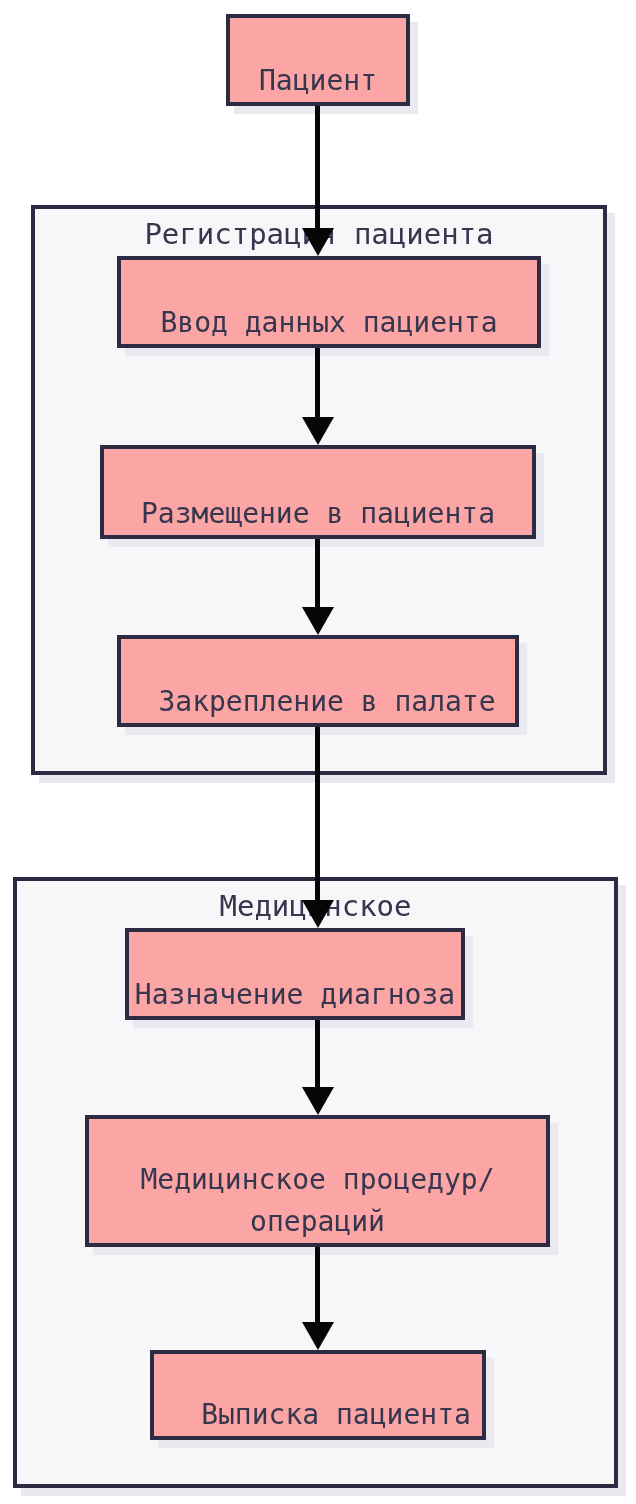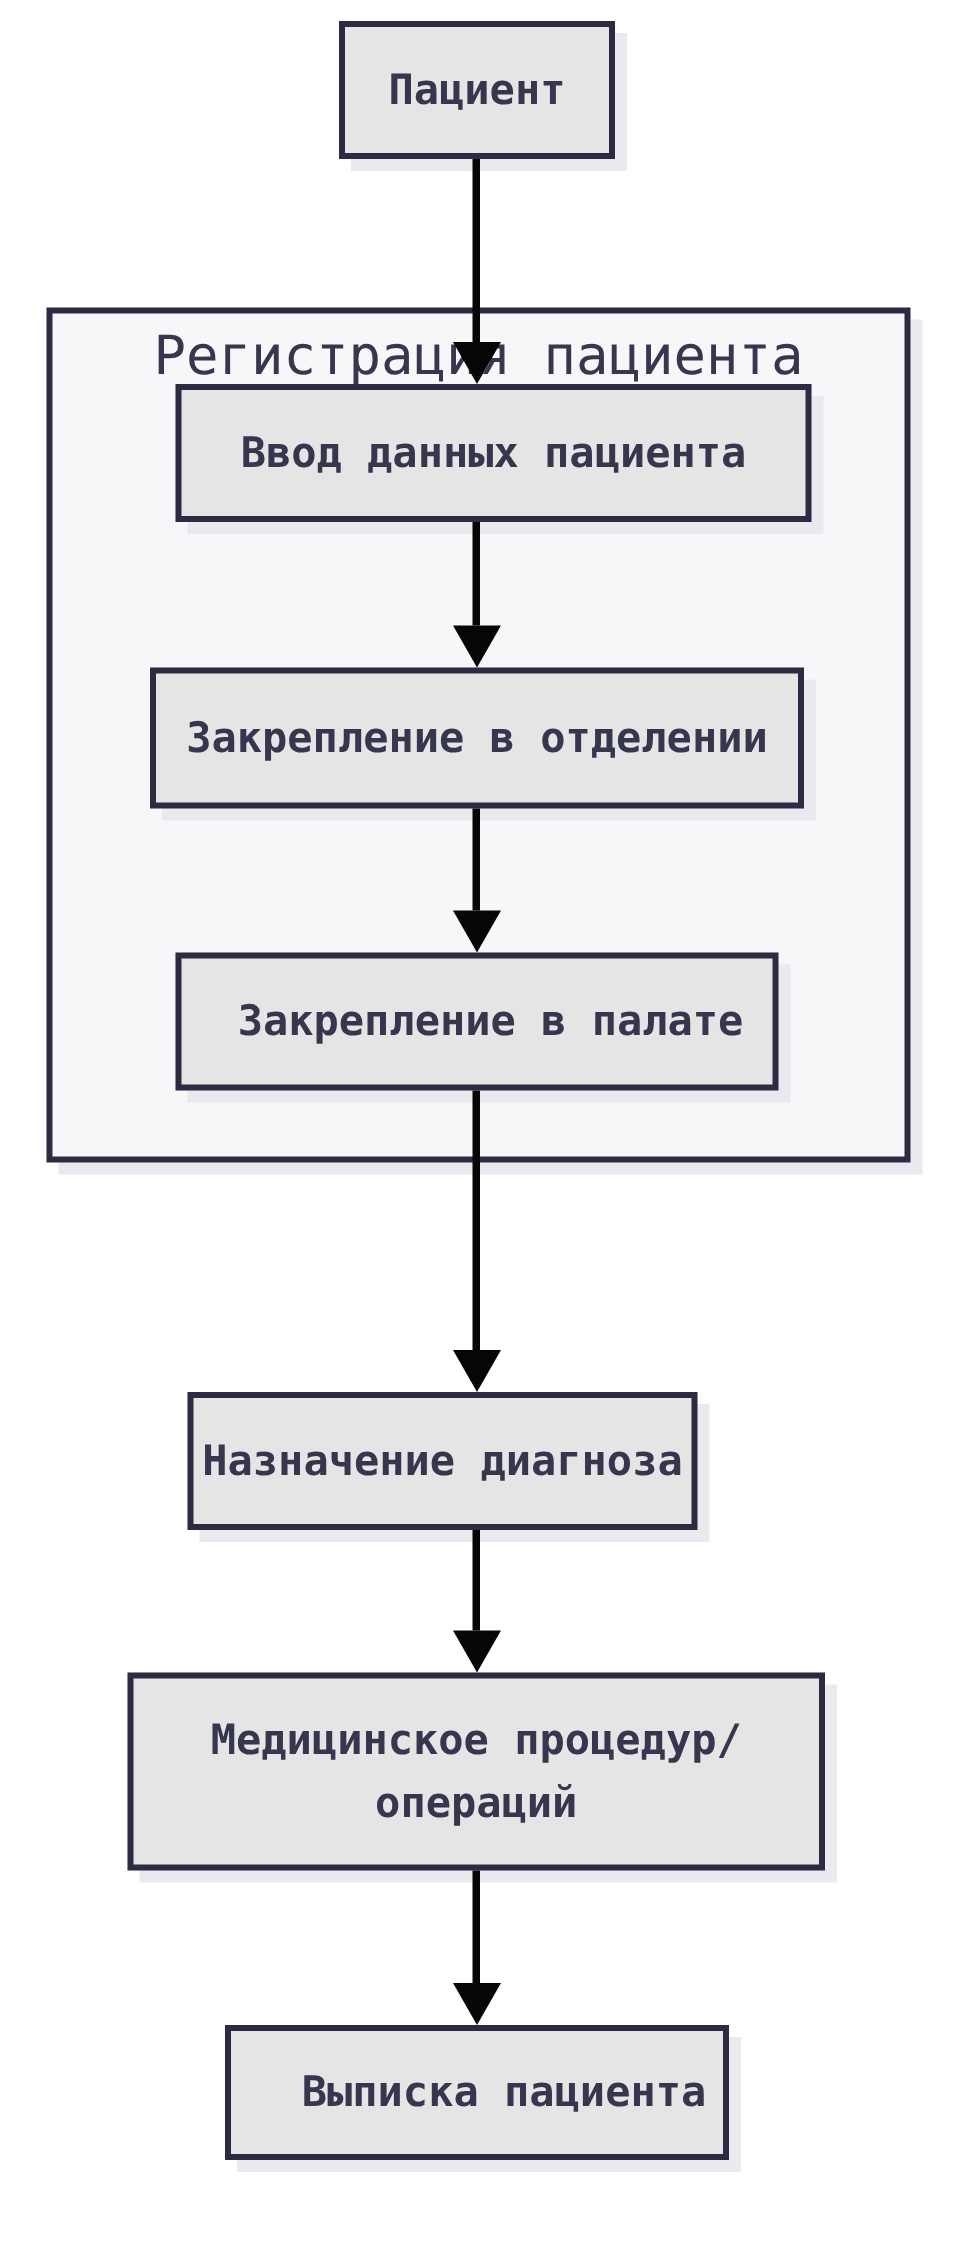--- a/index.html
+++ b/index.html
@@ -22,35 +22,34 @@
     border: 4px solid #2b2b42;
     box-shadow: 8px 8px 0 #e9e9ef;
     z-index: 1;
   }
   .group-label {
     position: absolute;
     left: 0;
     right: 0;
     top: 8px;
     text-align: center;
-    font-size: 36px;
+    font-size: 29px;
     color: #36364f;
     z-index: 2;
   }
   .node {
     position: absolute;
     box-sizing: border-box;
-    background: #e5e5e5;
+    background: #fca5a5;
     border: 4px solid #2b2b42;
     box-shadow: 8px 8px 0 #e9e9ef;
     display: flex;
-    align-items: center;
+    align-items: flex-end;
     justify-content: center;
     z-index: 3;
-    font-weight: bold;
   }
   .node-label {
     font-size: 28px;
     line-height: 1.5;
     color: #36364f;
     text-align: center;
     white-space: pre-line;
   }
   .arrow-line {
     position: absolute;
@@ -81,27 +80,30 @@
 
   <div class="group" style="left:31px; top:205px; width:576px; height:570px;">
     <div class="group-label">Регистрация пациента</div>
   </div>
 
   <div class="node" style="left:117px; top:256px; width:424px; height:92px;">
     <div class="node-label">Ввод данных пациента</div>
   </div>
 
   <div class="node" style="left:100px; top:445px; width:436px; height:94px;">
-    <div class="node-label">Закрепление в отделении</div>
+    <div class="node-label">Размещение в пациента</div>
   </div>
 
   <div class="node" style="left:117px; top:635px; width:402px; height:92px;padding-left:18px;">
     <div class="node-label">Закрепление в палате</div>
   </div>
 
+  <div class="group" style="left:13px; top:877px; width:605px; height:611px;">
+    <div class="group-label">Медицинское</div>
+  </div>
 
   <div class="node" style="left:125px; top:928px; width:340px; height:92px;">
     <div class="node-label">Назначение диагноза</div>
   </div>
 
   <div class="node" style="left:85px; top:1115px; width:465px; height:132px;">
     <div class="node-label">Медицинское процедур/
 операций</div>
   </div>
 

